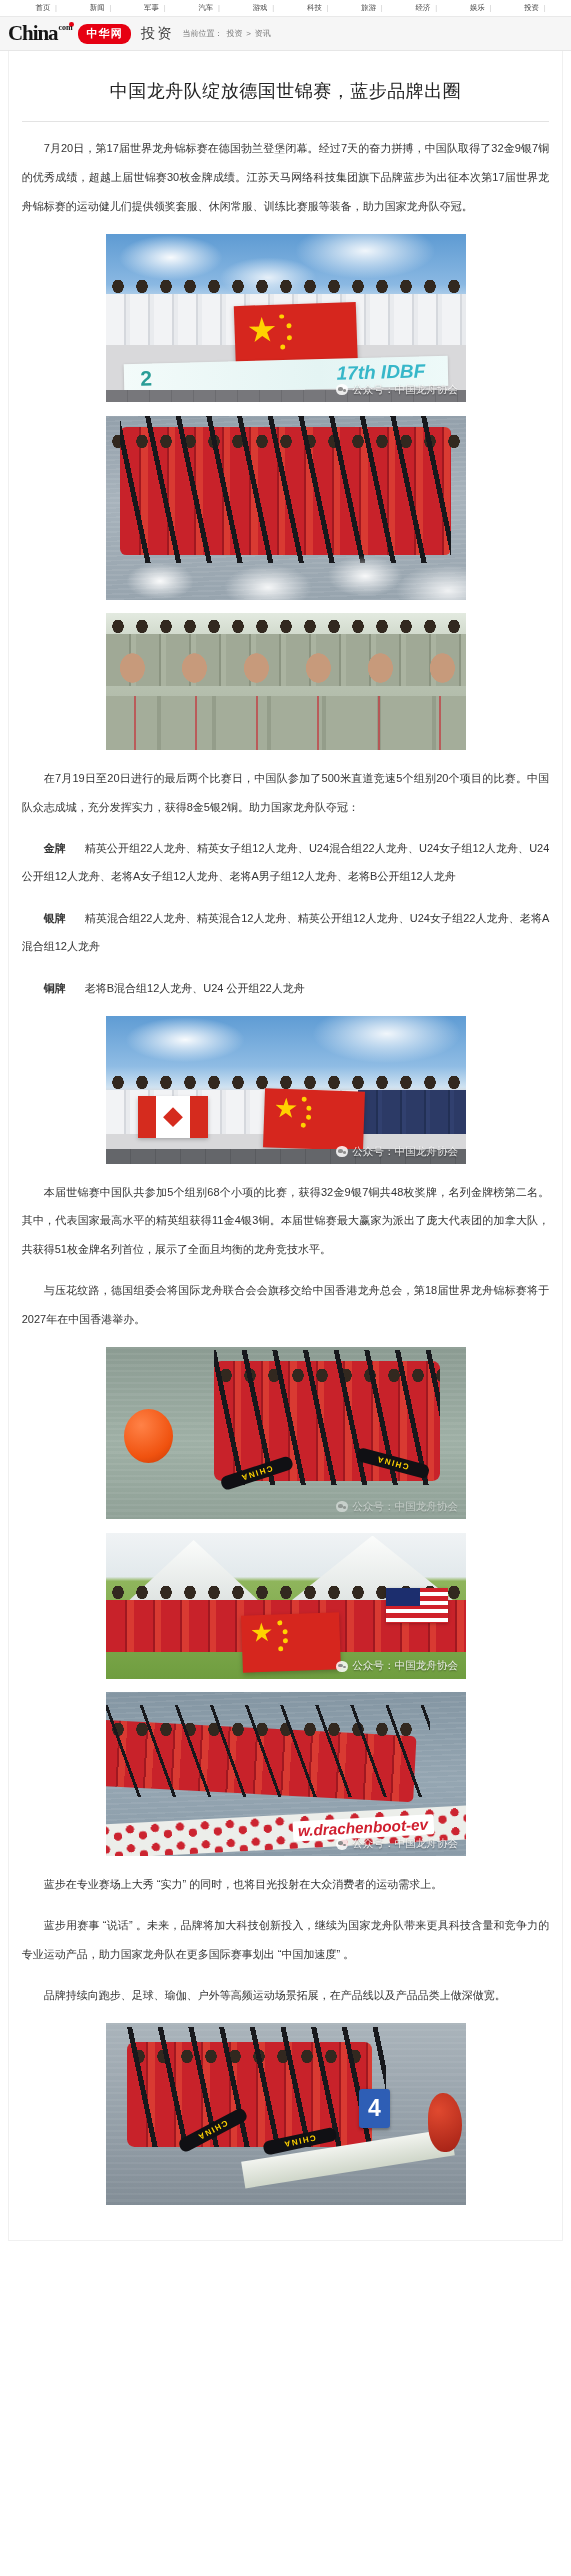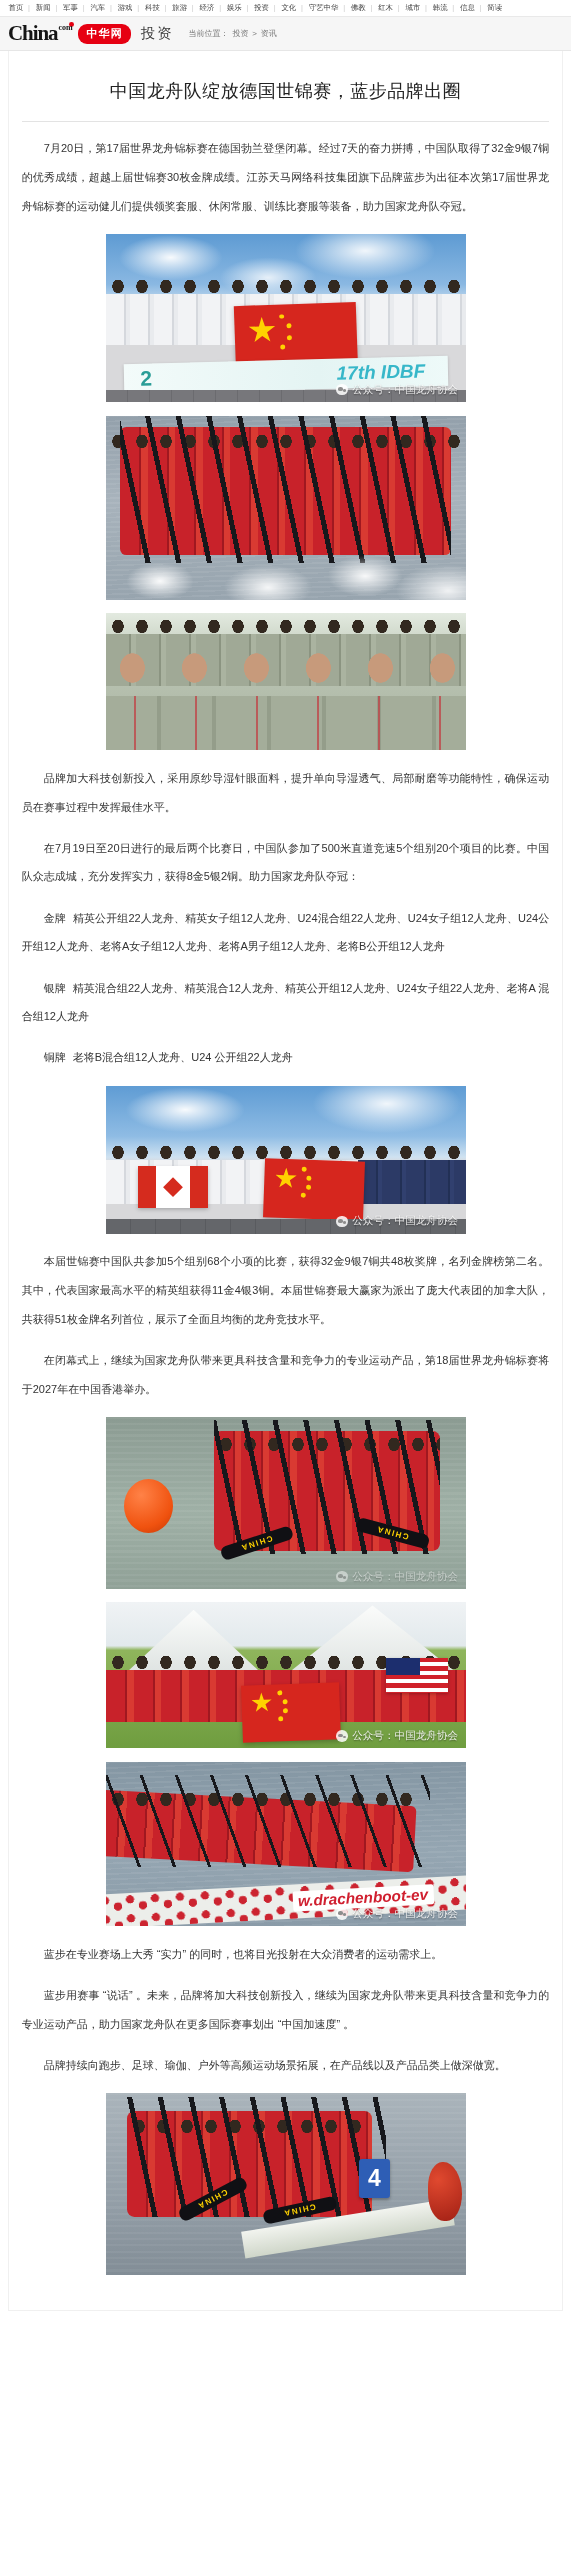--- a/index.html
+++ b/index.html
@@ -1,46 +1,46 @@
 <!DOCTYPE html>
 <html style="font-size:8.5px"><head>
 <meta charset="utf-8">
 <style>
   html,body{margin:0;padding:0;background:#fff;}
   body{width:571px;font-family:"Liberation Sans","DejaVu Sans",sans-serif;color:#333;}
 
   
   .topnav{height:16.4px;display:flex;align-items:center;padding:0 0 0 8px;border-bottom:0.5px solid #e9e9e9;
           white-space:nowrap;overflow:hidden;font-size:7.4px;color:#444;}
-  .topnav .nav-item{cursor:pointer;padding:0 0.5px;}
+  .topnav .nav-item{cursor:pointer;padding:0 0.5px;margin-left:27px;}
   .topnav .nav-item:not(:last-child)::after{content:"|";color:#ccc;margin:0 4.8px;}
 
   
   .siteheader{height:33px;background:#f6f6f6;border-bottom:0.5px solid #e6e6e6;display:flex;align-items:center;padding:0 8px;}
   .logo{position:relative;display:flex;align-items:flex-end;cursor:pointer;}
   .logo-china{font-family:"Liberation Serif","DejaVu Serif",serif;font-weight:700;font-size:21px;line-height:21px;color:#151515;letter-spacing:-1.1px;}
   .logo-dot{position:absolute;right:-1.1px;top:-1.1px;width:4.8px;height:4.8px;border-radius:50%;background:#e60012;}
   .logo-com{font-family:"Liberation Serif","DejaVu Serif",serif;font-weight:700;font-size:8px;color:#151515;margin-left:1.1px;transform:translateY(-11.6px);}
   .badge{margin-left:5.3px;background:#e60012;color:#fff;font-size:11px;font-weight:700;border-radius:9px;padding:2.6px 8.5px;letter-spacing:1.1px;}
   .section-title{margin-left:9.5px;font-size:14.3px;color:#3a3a3a;letter-spacing:2.1px;cursor:pointer;}
-  .breadcrumb{margin-left:15px;font-size:8px;color:#777;}
+  .breadcrumb{margin-left:9px;font-size:8px;color:#777;}
   .breadcrumb a{color:#777;text-decoration:none;cursor:pointer;margin:0 1.6px;}
 
   
   .content{margin:0 8px;border:0.5px solid #f0f0f0;border-top:none;padding:13.7px 12.7px 21px;}
   h1.article-title{text-align:center;font-size:18px;font-weight:500;color:#222;margin:13.7px 0 18px;letter-spacing:0.5px;}
   .meta{display:flex;align-items:center;font-size:8px;color:#9b9b9b;padding:0 0 7.4px 8.5px;}
   .meta .mdate{margin-right:9.5px;}
   .font-controls{margin-left:auto;display:flex;gap:4.2px;}
   .font-controls button{width:18px;height:17px;background:#fff;border:0.5px solid #d4d4d4;border-radius:1.6px;
       color:#8a8a8a;font-size:8.5px;cursor:pointer;padding:0;}
   hr.divider{border:none;border-top:0.5px solid #e3e3e3;margin:0 0 5.3px;}
 
   .content p{font-size:11px;line-height:28.6px;color:#333;text-indent:2em;margin:12.7px 0;text-align:justify;}
-  .content p strong{font-weight:400;margin-right:7px;}
+  .content p strong{font-weight:700;margin-right:19px;}
 
   
   .photo{position:relative;width:360px;margin:13.7px auto;overflow:hidden;background:#cfd4d8;}
   .abs{position:absolute;}
   .heads{position:absolute;left:0;right:0;height:16px;background-image:radial-gradient(5.8px 6.9px at 12px 7.4px,#32281f 96%,transparent);
          background-size:24px 16px;background-repeat:repeat-x;}
   .bodies{position:absolute;left:0;right:0;}
   .bodies.white{background:repeating-linear-gradient(90deg,#f2f3f5 0 18px,#d5d8dd 18px 20px,#e9ebee 20px 24px);}
   .bodies.red{background:repeating-linear-gradient(90deg,#c8222a 0 19px,#a01820 19px 21px,#d93a32 21px 27.5px);}
   .bodies.sage{background:repeating-linear-gradient(90deg,#a0a996 0 23px,#8b9481 23px 25px,#aab3a0 25px 30px);}
@@ -251,21 +251,20 @@
     </div>
 
     <div class="photo p3">
       <div class="heads back"></div>
       <div class="bodies sage backrow"></div>
       <div class="heads front"></div>
       <div class="bodies frontrow"></div>
       <div class="lanyards"></div>
     </div>
 
-    <p>品牌加大科技创新投入，采用原纱导湿针眼面料，提升单向导湿透气、局部耐磨等功能特性，确保运动员在赛事过程中发挥最佳水平。</p>
     <p>在7月19日至20日进行的最后两个比赛日，中国队参加了500米直道竞速5个组别20个项目的比赛。中国队众志成城，充分发挥实力，获得8金5银2铜。助力国家龙舟队夺冠：</p>
 
     <p>
       <strong>金牌</strong><span>精英公开组22人龙舟、精英女子组12人龙舟、U24混合组22人龙舟、U24女子组12人龙舟、U24公开组12人龙舟、老将A女子组12人龙舟、老将A男子组12人龙舟、老将B公开组12人龙舟</span>
     </p>
     <p>
       <strong>银牌</strong><span>精英混合组22人龙舟、精英混合12人龙舟、精英公开组12人龙舟、U24女子组22人龙舟、老将A 混合组12人龙舟</span>
     </p>
     <p>
       <strong>铜牌</strong><span>老将B混合组12人龙舟、U24 公开组22人龙舟</span>
@@ -286,21 +285,21 @@
         <div class="star-dot" style="left:37px;top:33px;"></div>
       </div>
       <div class="pave"></div>
       <div class="wm">
         <span class="wm-icon"></span>
         <span>公众号：中国龙舟协会</span>
       </div>
     </div>
 
     <p>本届世锦赛中国队共参加5个组别68个小项的比赛，获得32金9银7铜共48枚奖牌，名列金牌榜第二名。其中，代表国家最高水平的精英组获得11金4银3铜。本届世锦赛最大赢家为派出了庞大代表团的加拿大队，共获得51枚金牌名列首位，展示了全面且均衡的龙舟竞技水平。</p>
-    <p>在闭幕式上，继续为国家龙舟队带来更具科技含量和竞争力的专业运动产品，第18届世界龙舟锦标赛将于2027年在中国香港举办。</p>
+    <p>与压花纹路，德国组委会将国际龙舟联合会会旗移交给中国香港龙舟总会，第18届世界龙舟锦标赛将于2027年在中国香港举办。</p>
 
     <div class="photo p5">
       <div class="buoy"></div>
       <div class="bodies red mass abs"></div>
       <div class="heads"></div>
       <div class="paddles pad"></div>
       <div class="blade" style="left:40%;top:52%;transform:rotate(72deg);">
           <span>CHINA</span>
         </div>
       <div class="blade" style="left:78%;top:46%;transform:rotate(105deg);">

